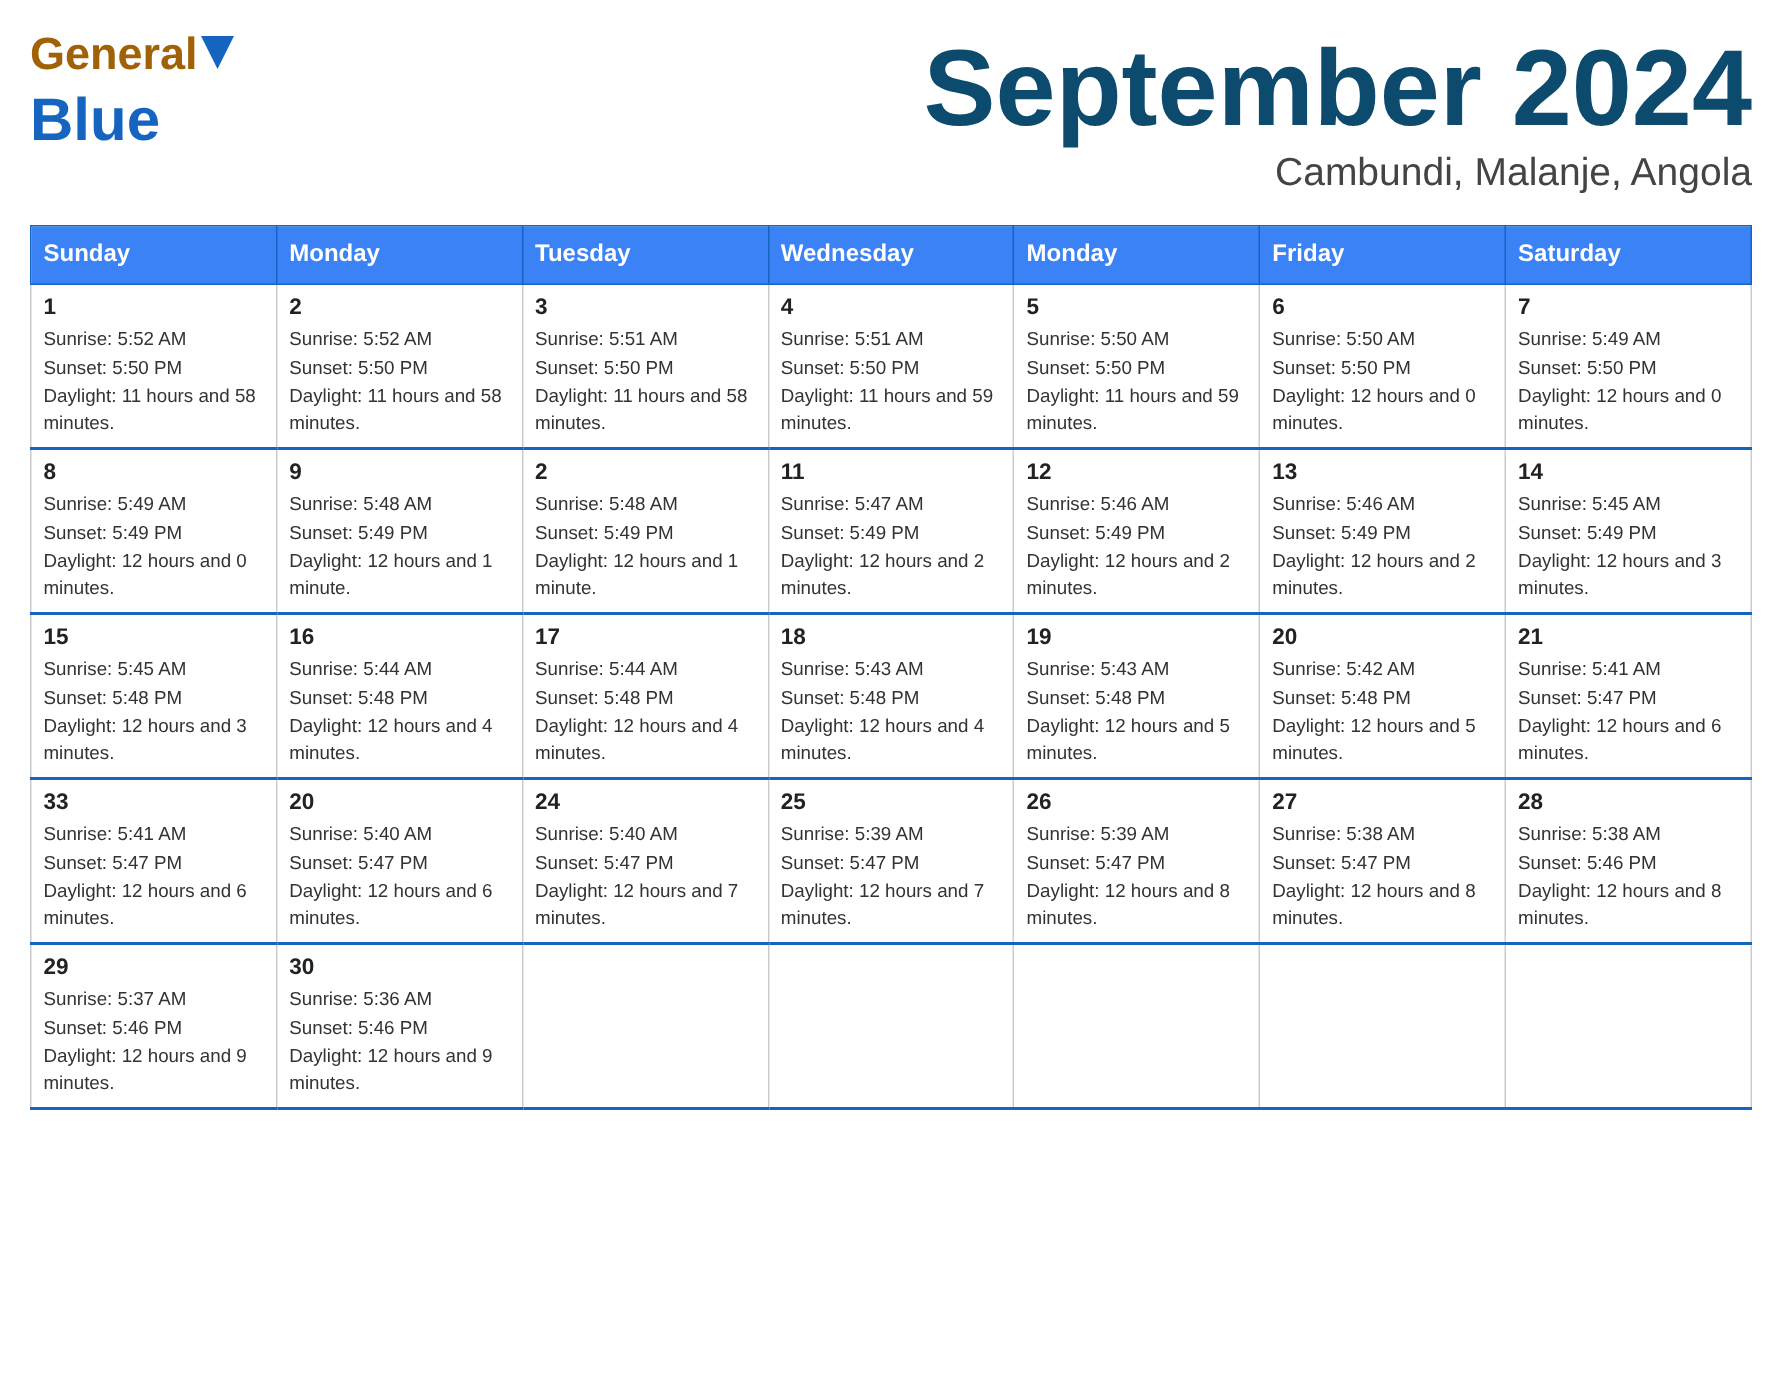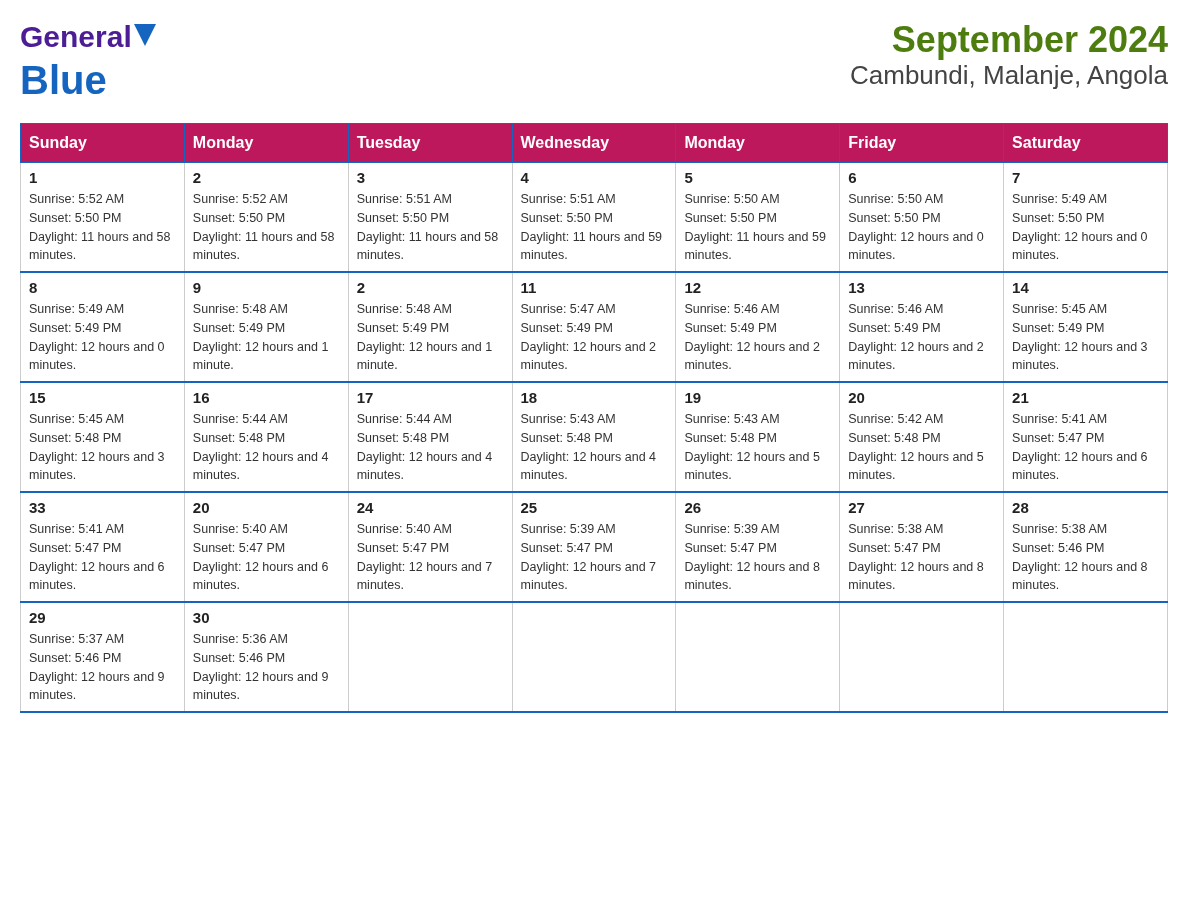--- a/index.html
+++ b/index.html
@@ -18,37 +18,37 @@
     }
     .logo {
       display: flex;
       flex-direction: column;
       align-items: flex-start;
     }
     .title-area {
       text-align: right;
     }
     .title-area h1 {
-      font-size: 36px;
-      font-weight: bold;
-      color: #4d7c0f;
+      font-size: 72px;
+      font-weight: bold;
+      color: #0c4a6e;
       line-height: 1.1;
     }
     .title-area h2 {
       font-size: 26px;
       font-weight: normal;
       color: #444;
     }
     .calendar-table {
       width: 100%;
       border-collapse: collapse;
       border: 1px solid #aaa;
     }
     .calendar-table th {
-      background-color: #be185d;
+      background-color: #3b82f6;
       color: #fff;
       padding: 10px 8px;
       font-size: 16px;
       font-weight: bold;
       text-align: left;
       border: 1px solid #1565c0;
     }
     .calendar-table td {
       vertical-align: top;
       padding: 6px 8px;
@@ -76,21 +76,21 @@
     .empty-cell {
       background: #fff;
     }
     .logo-wrapper {
       display: flex;
       align-items: center;
     }
     .logo-general {
       font-size: 30px;
       font-weight: bold;
-      color: #4c1d95;
+      color: #a16207;
     }
     .logo-blue-text {
       font-size: 40px;
       font-weight: bold;
       color: #1565c0;
     }
     .logo-block {
       margin-top: 4px;
     }
   </style>

